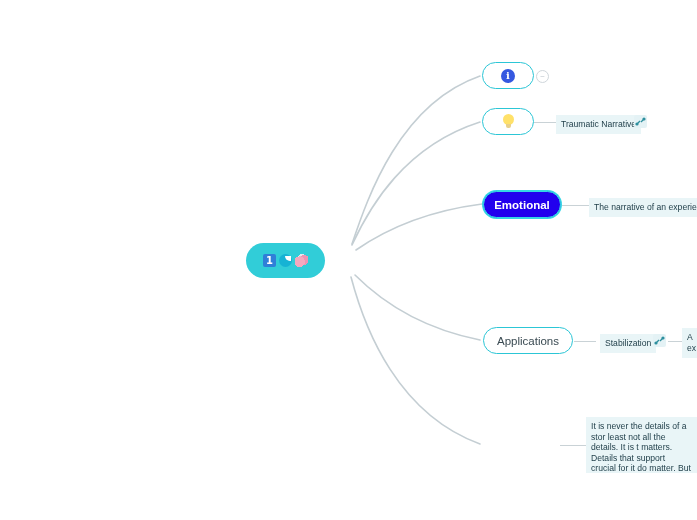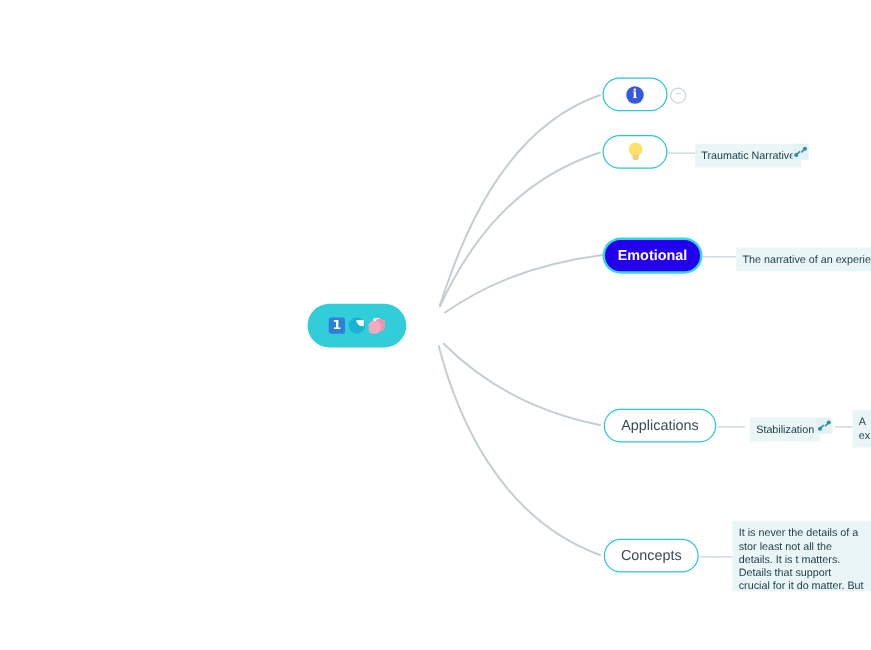--- a/index.html
+++ b/index.html
@@ -257,17 +257,16 @@
       <circle cx="3" cy="9" r="1.6" fill="#2e8f9e"></circle>
       <circle cx="10" cy="4" r="1.6" fill="#2e8f9e"></circle>
     </svg>
   </div>
   <div class="stub" style="left:668px; top:341px; width:14px;"></div>
   <div class="chip" style="left:682px; top:328px; width:15px; overflow:hidden;">
     <span>A</span><br>
     <span>ex</span>
   </div>
 
-  <div class="pill" style="left:483px; top:431px; width:76px;">Concepts</div>
   <div class="stub" style="left:560px; top:445px; width:26px;"></div>
   <div class="chip wrap" style="left:586px; top:417px; width:111px; height:56px; overflow:hidden;">It is never the details of a stor least not all the details. It is t matters. Details that support crucial for it do matter. But th a detail any more.</div>
 
 </div>
 
 </body></html>

